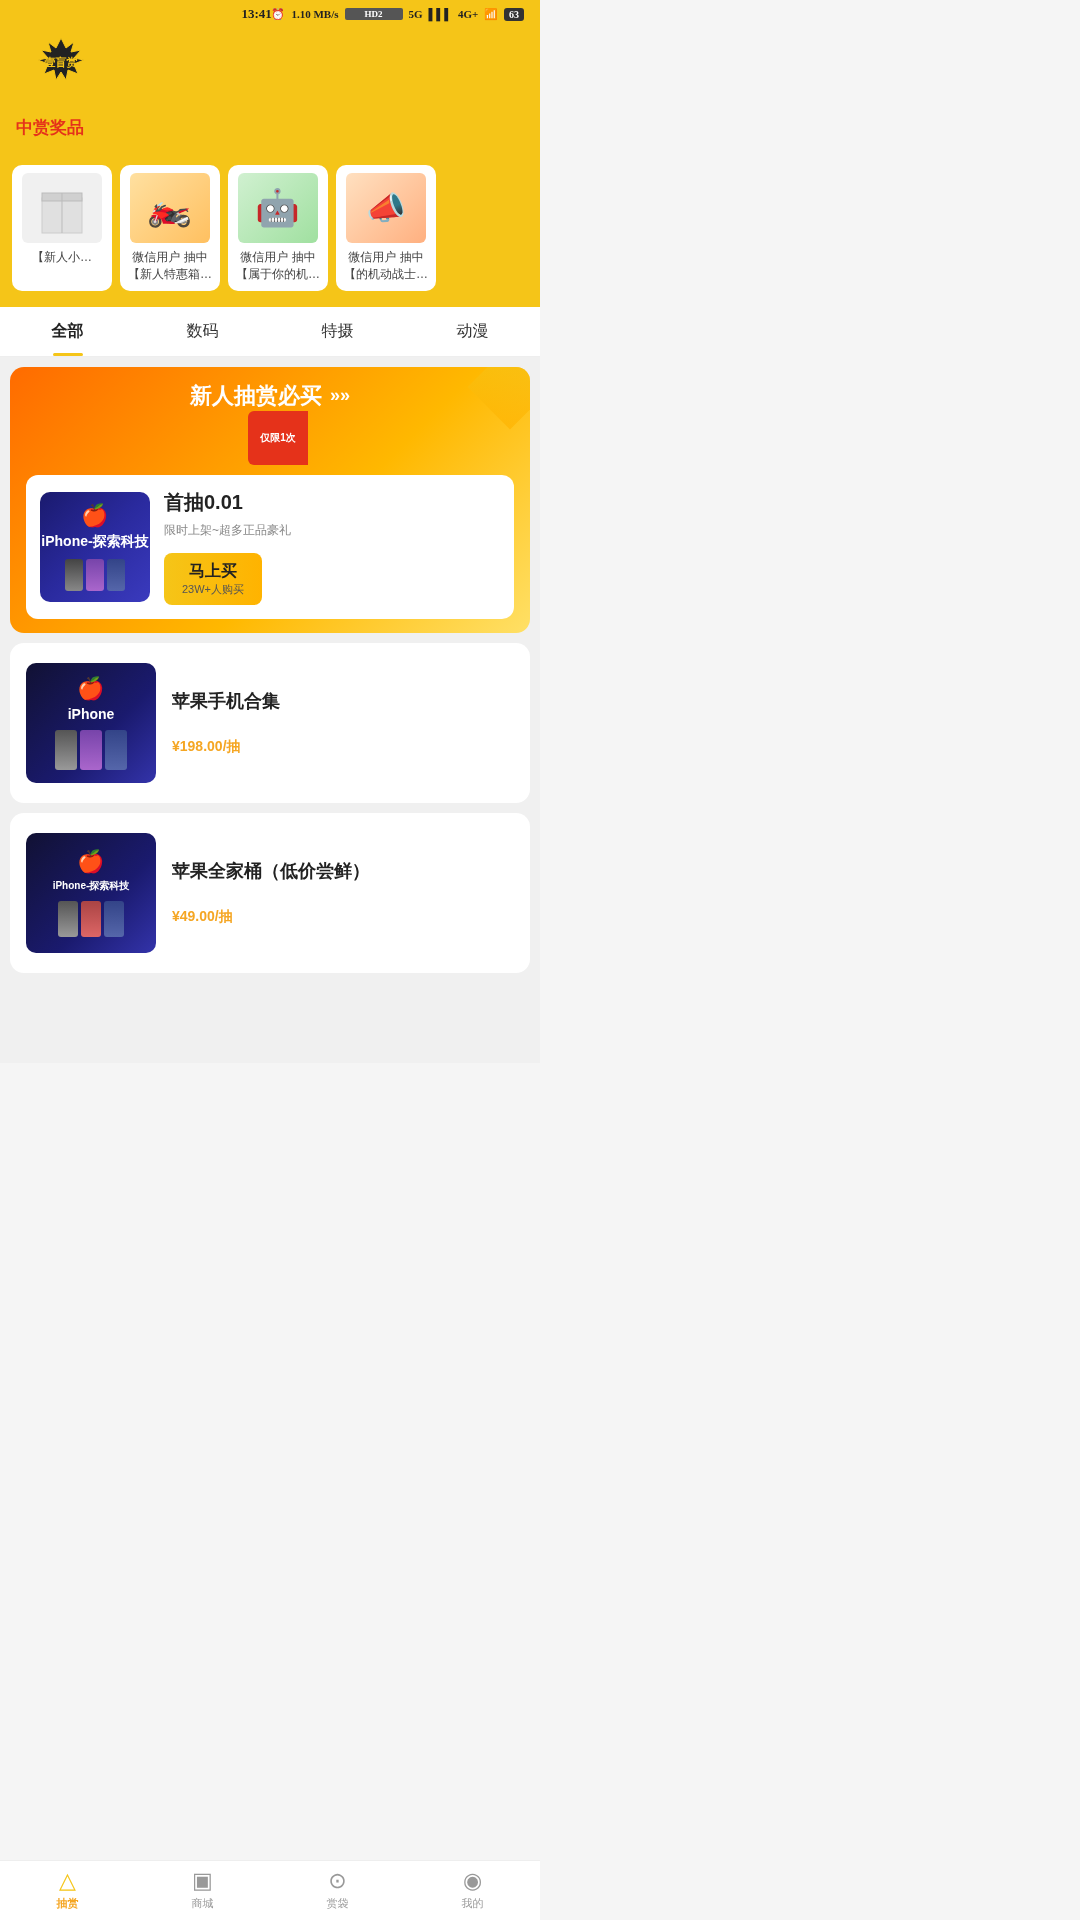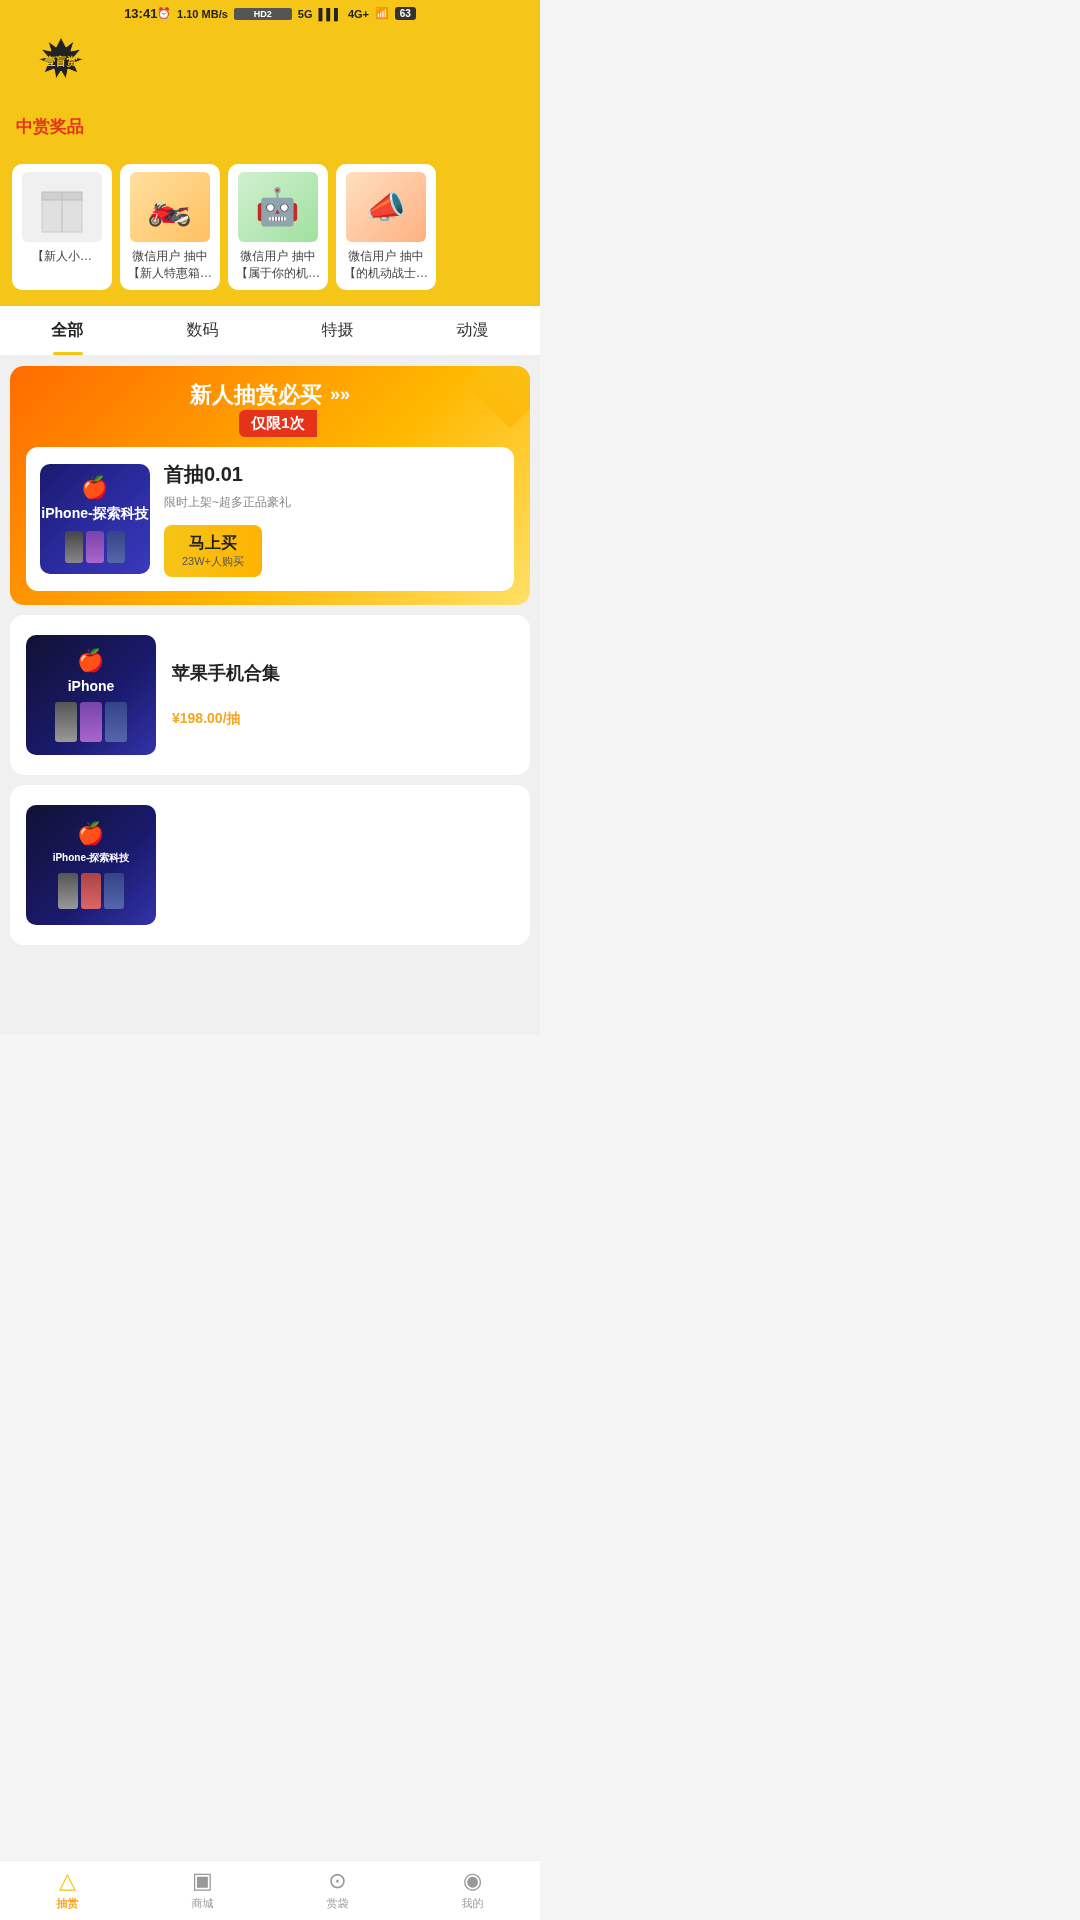--- a/index.html
+++ b/index.html
@@ -10,26 +10,27 @@
       font-family: 'PingFang SC', 'Microsoft YaHei', sans-serif;
       background: #f5f5f5;
       position: relative;
       overflow-x: hidden;
     }
 
     
     .status-bar {
       background: #f5c518;
       display: flex;
-      justify-content: center;
+      justify-content: flex-end;
       align-items: center;
       padding: 6px 16px;
       font-size: 13px;
       font-weight: 600;
       color: #222;
+      font-family: Liberation Serif, serif;
     }
     .status-right {
       display: flex;
       align-items: center;
       gap: 6px;
       font-size: 11px;
     }
     .battery {
       background: #333;
       color: #fff;
@@ -172,23 +173,23 @@
       gap: 4px;
     }
     .banner-title-arrows {
       color: #fff;
       font-size: 18px;
       margin-left: 4px;
     }
     .banner-limit {
       background: #e5321a;
       color: #fff;
-      font-size: 15px;
+      font-size: 10px;
       font-weight: 700;
-      padding: 4px 12px;
+      padding: 20px 12px;
       border-radius: 6px 0 0 6px;
       margin-right: -16px;
     }
     .banner-card {
       background: #fff;
       border-radius: 12px;
       padding: 14px;
       display: flex;
       align-items: center;
       gap: 14px;
@@ -513,20 +514,26 @@
       <div class="iphone-box">
         <span class="iphone-logo">🍎</span>
         <span class="iphone-label" style="font-size:10px;">iPhone-探索科技</span>
         <div class="iphone-phones">
           <div class="phone-mini" style="height:36px;width:20px;background:linear-gradient(180deg,#555,#999);"></div>
           <div class="phone-mini" style="height:36px;width:20px;background:linear-gradient(180deg,#aa4444,#dd6666);"></div>
           <div class="phone-mini" style="height:36px;width:20px;background:linear-gradient(180deg,#334488,#5566aa);"></div>
         </div>
       </div>
     </div>
+    <div class="product-info">
+      <div class="product-title">苹果全家桶（低价尝鲜）</div>
+      <div class="product-price">
+        <span style="font-size:14px;">¥</span><span>49.00</span><span style="font-size:14px;">/抽</span>
+      </div>
+    </div>
   </div>
 
   <div style="height:70px;"></div>
 </div>
 
 <div class="bottom-nav">
   <div class="nav-item active">
     <span class="nav-icon" style="color:#f5c518;">△</span>
     <span class="nav-label" style="color:#f5a623;font-weight:700;">抽赏</span>
   </div>

